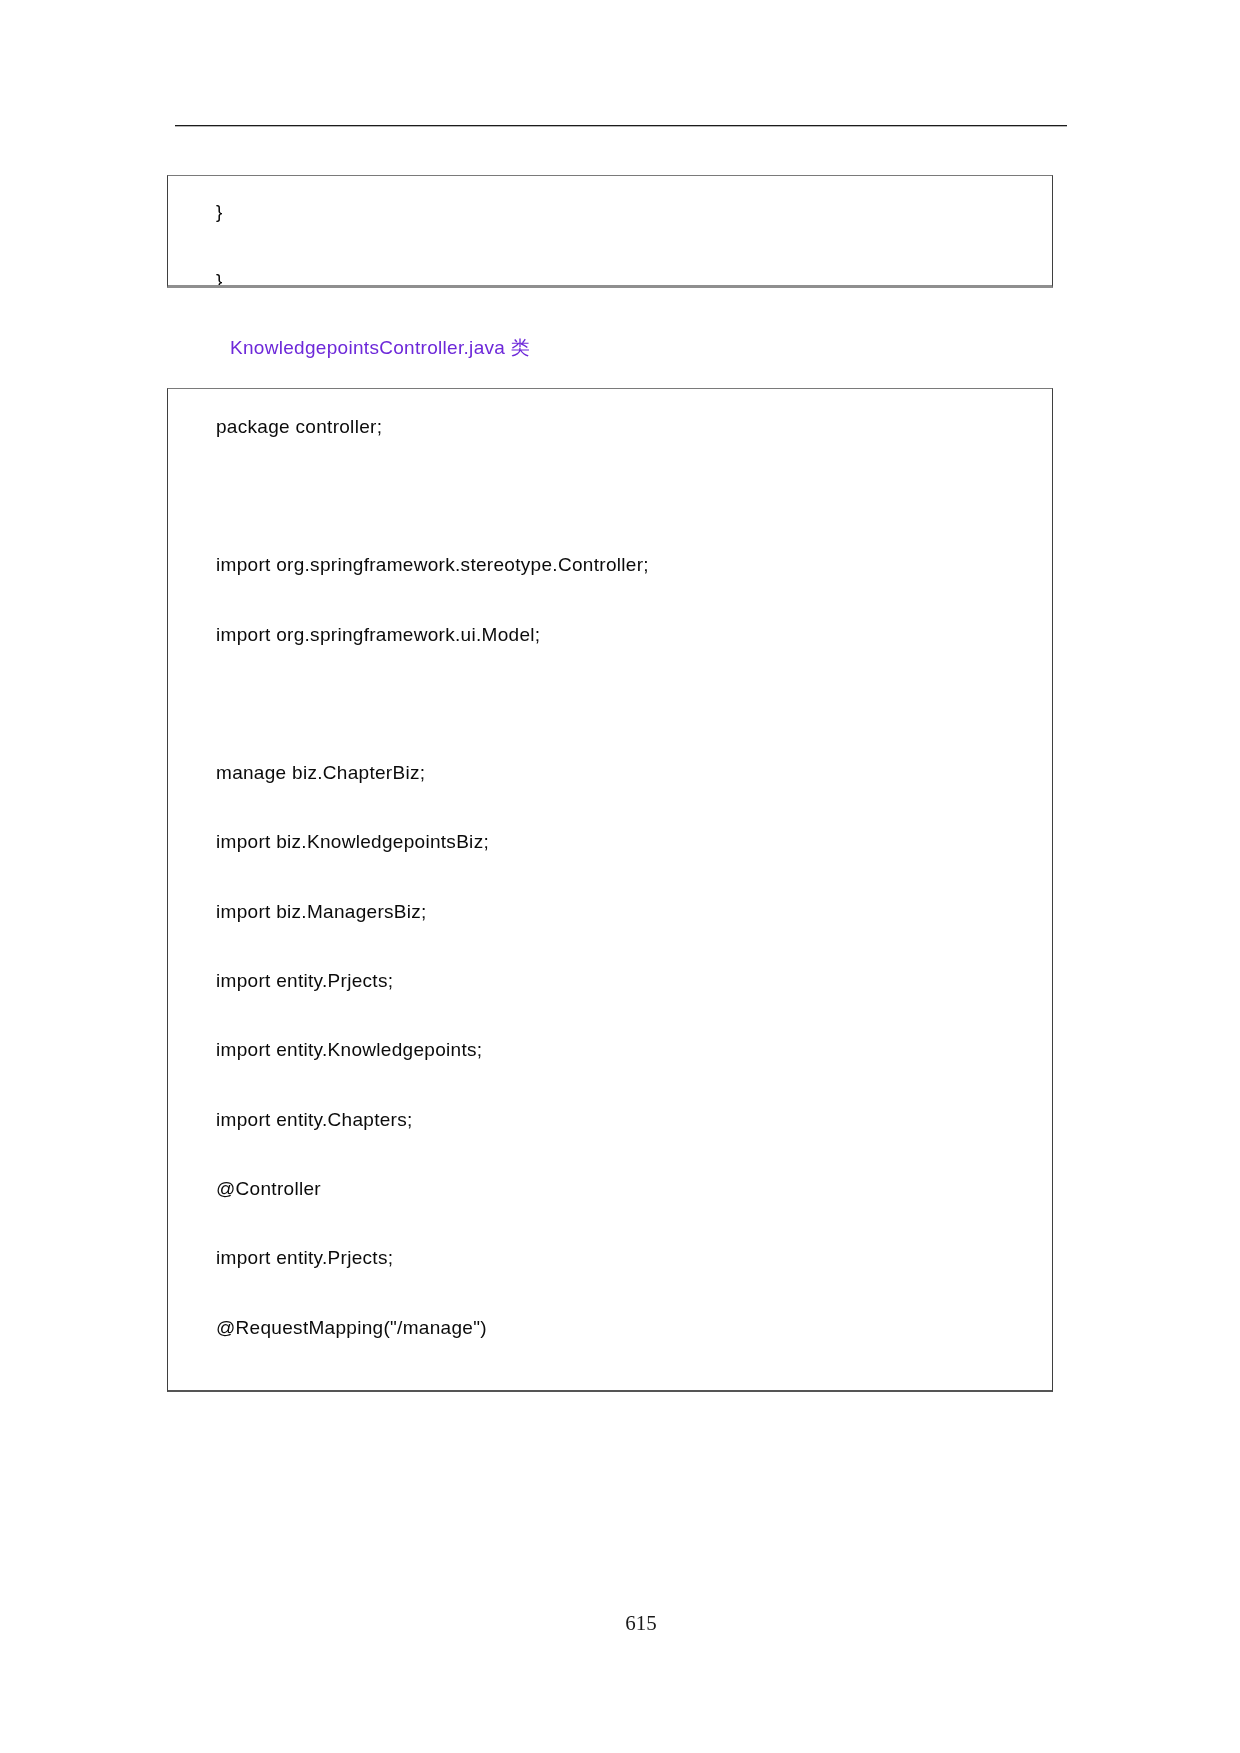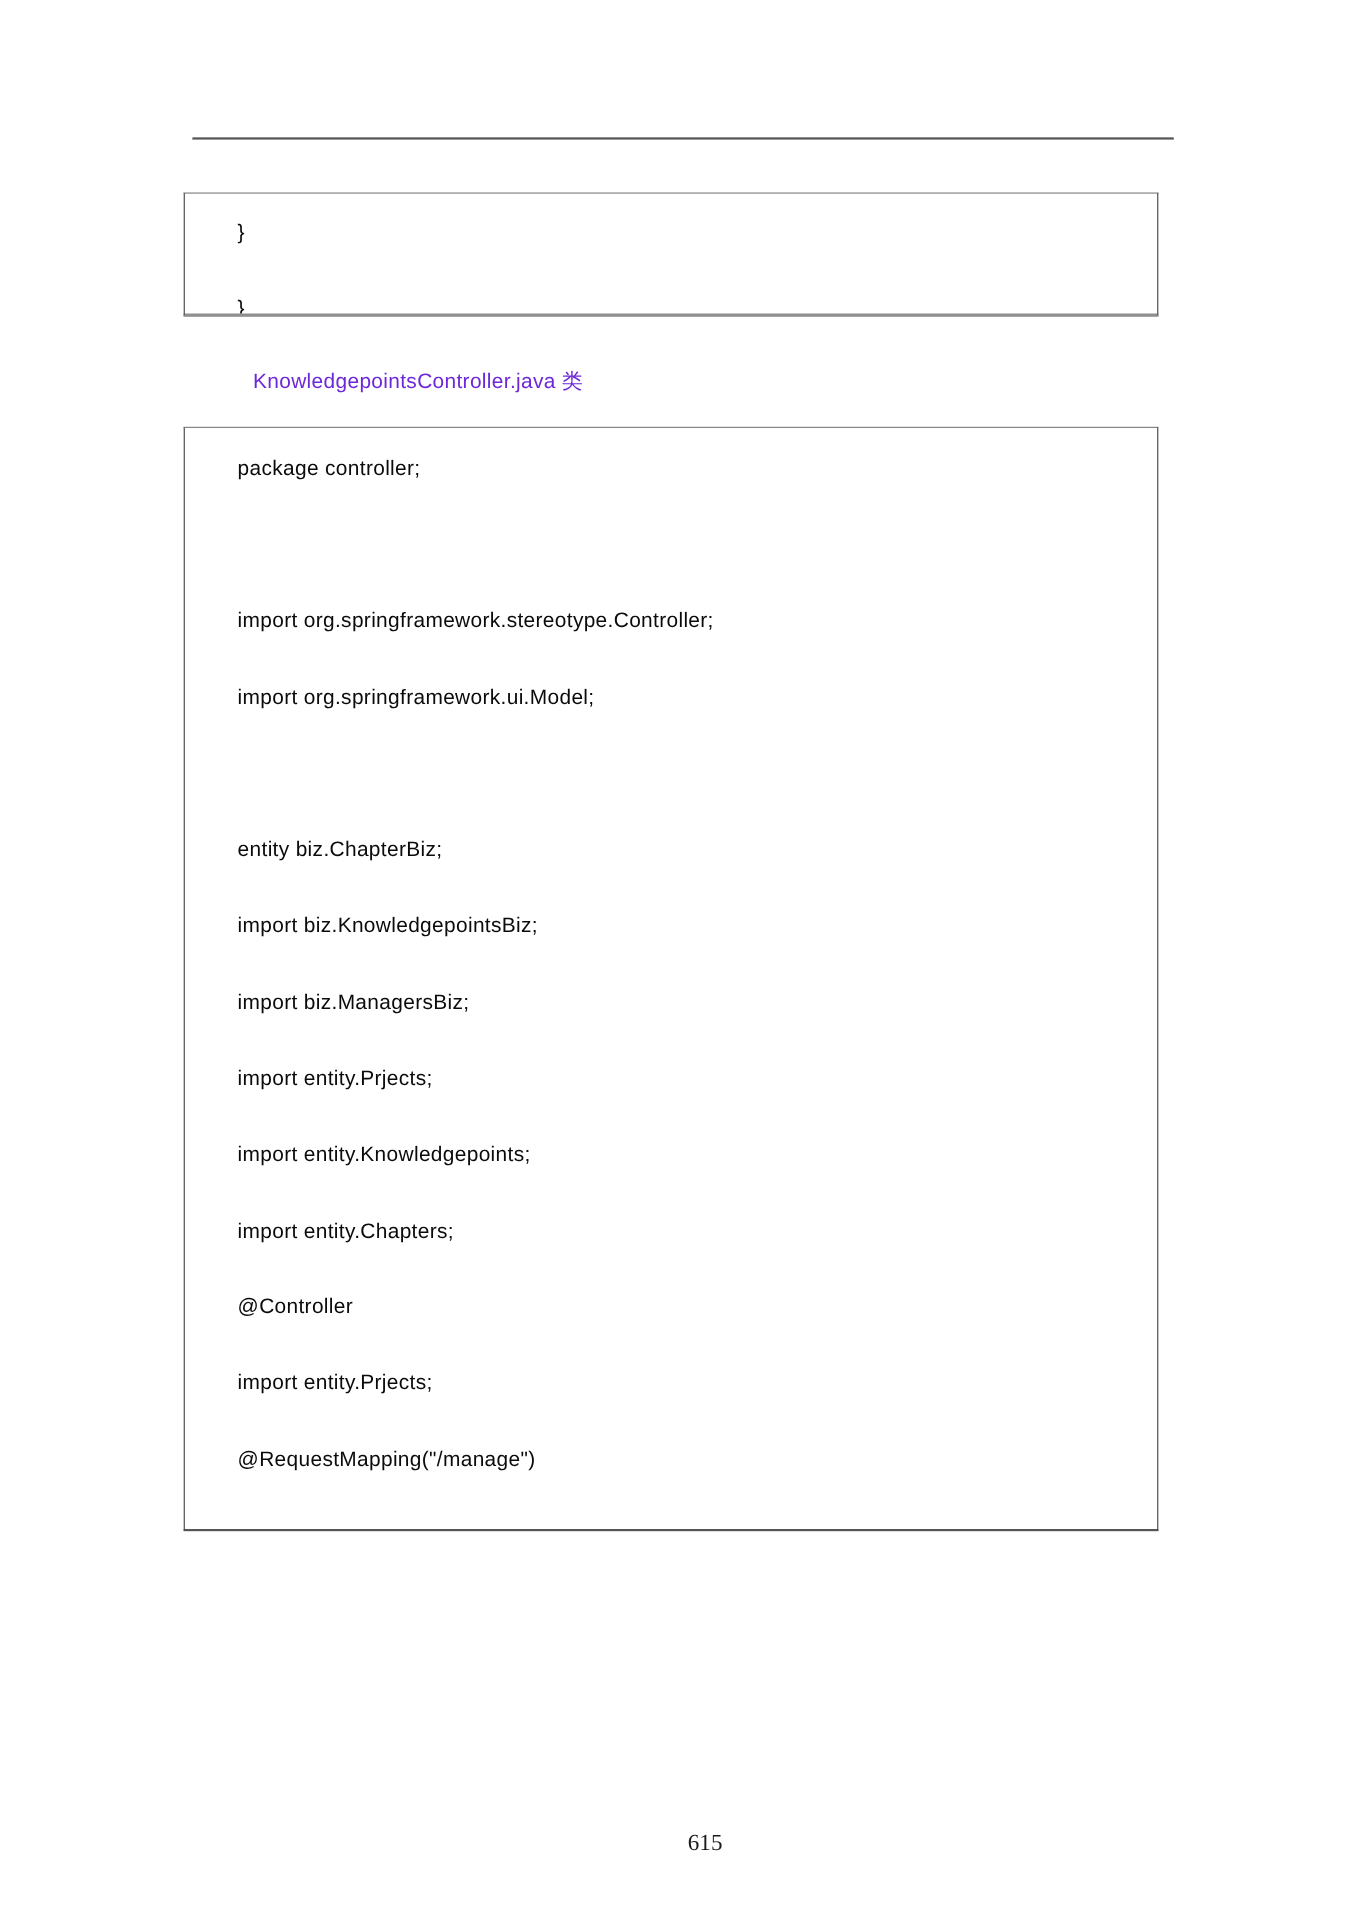--- a/index.html
+++ b/index.html
@@ -66,21 +66,21 @@
     font-size: 19px;
     letter-spacing: 0.3px;
     line-height: 27px;
     color: #6d28d9;
     margin-left: 14px;
   }
 
   .page-footer {
     position: absolute;
     left: 0;
-    top: 1663px;
+    top: 1611px;
     width: 100%;
     text-align: center;
     padding-left: 42px;
   }
   .page-number {
     font-family: "Liberation Serif", serif;
     font-size: 21px;
     color: #1a1a1a;
   }
 </style>
@@ -97,21 +97,21 @@
   </div>
 
   <div class="caption">KnowledgepointsController.java 类</div>
 
   <div class="code-box code-box-main">
     <div class="code-line">package controller;</div>
     <div class="code-line"></div>
     <div class="code-line">import org.springframework.stereotype.Controller;</div>
     <div class="code-line">import org.springframework.ui.Model;</div>
     <div class="code-line"></div>
-    <div class="code-line">entity biz.ChapterBiz;</div>
+    <div class="code-line">manage biz.ChapterBiz;</div>
     <div class="code-line">import biz.KnowledgepointsBiz;</div>
     <div class="code-line">import biz.ManagersBiz;</div>
     <div class="code-line">import entity.Prjects;</div>
     <div class="code-line">import entity.Knowledgepoints;</div>
     <div class="code-line">import entity.Chapters;</div>
     <div class="code-line">@Controller</div>
     <div class="code-line">import entity.Prjects;</div>
     <div class="code-line">@RequestMapping("/manage")</div>
   </div>
 

